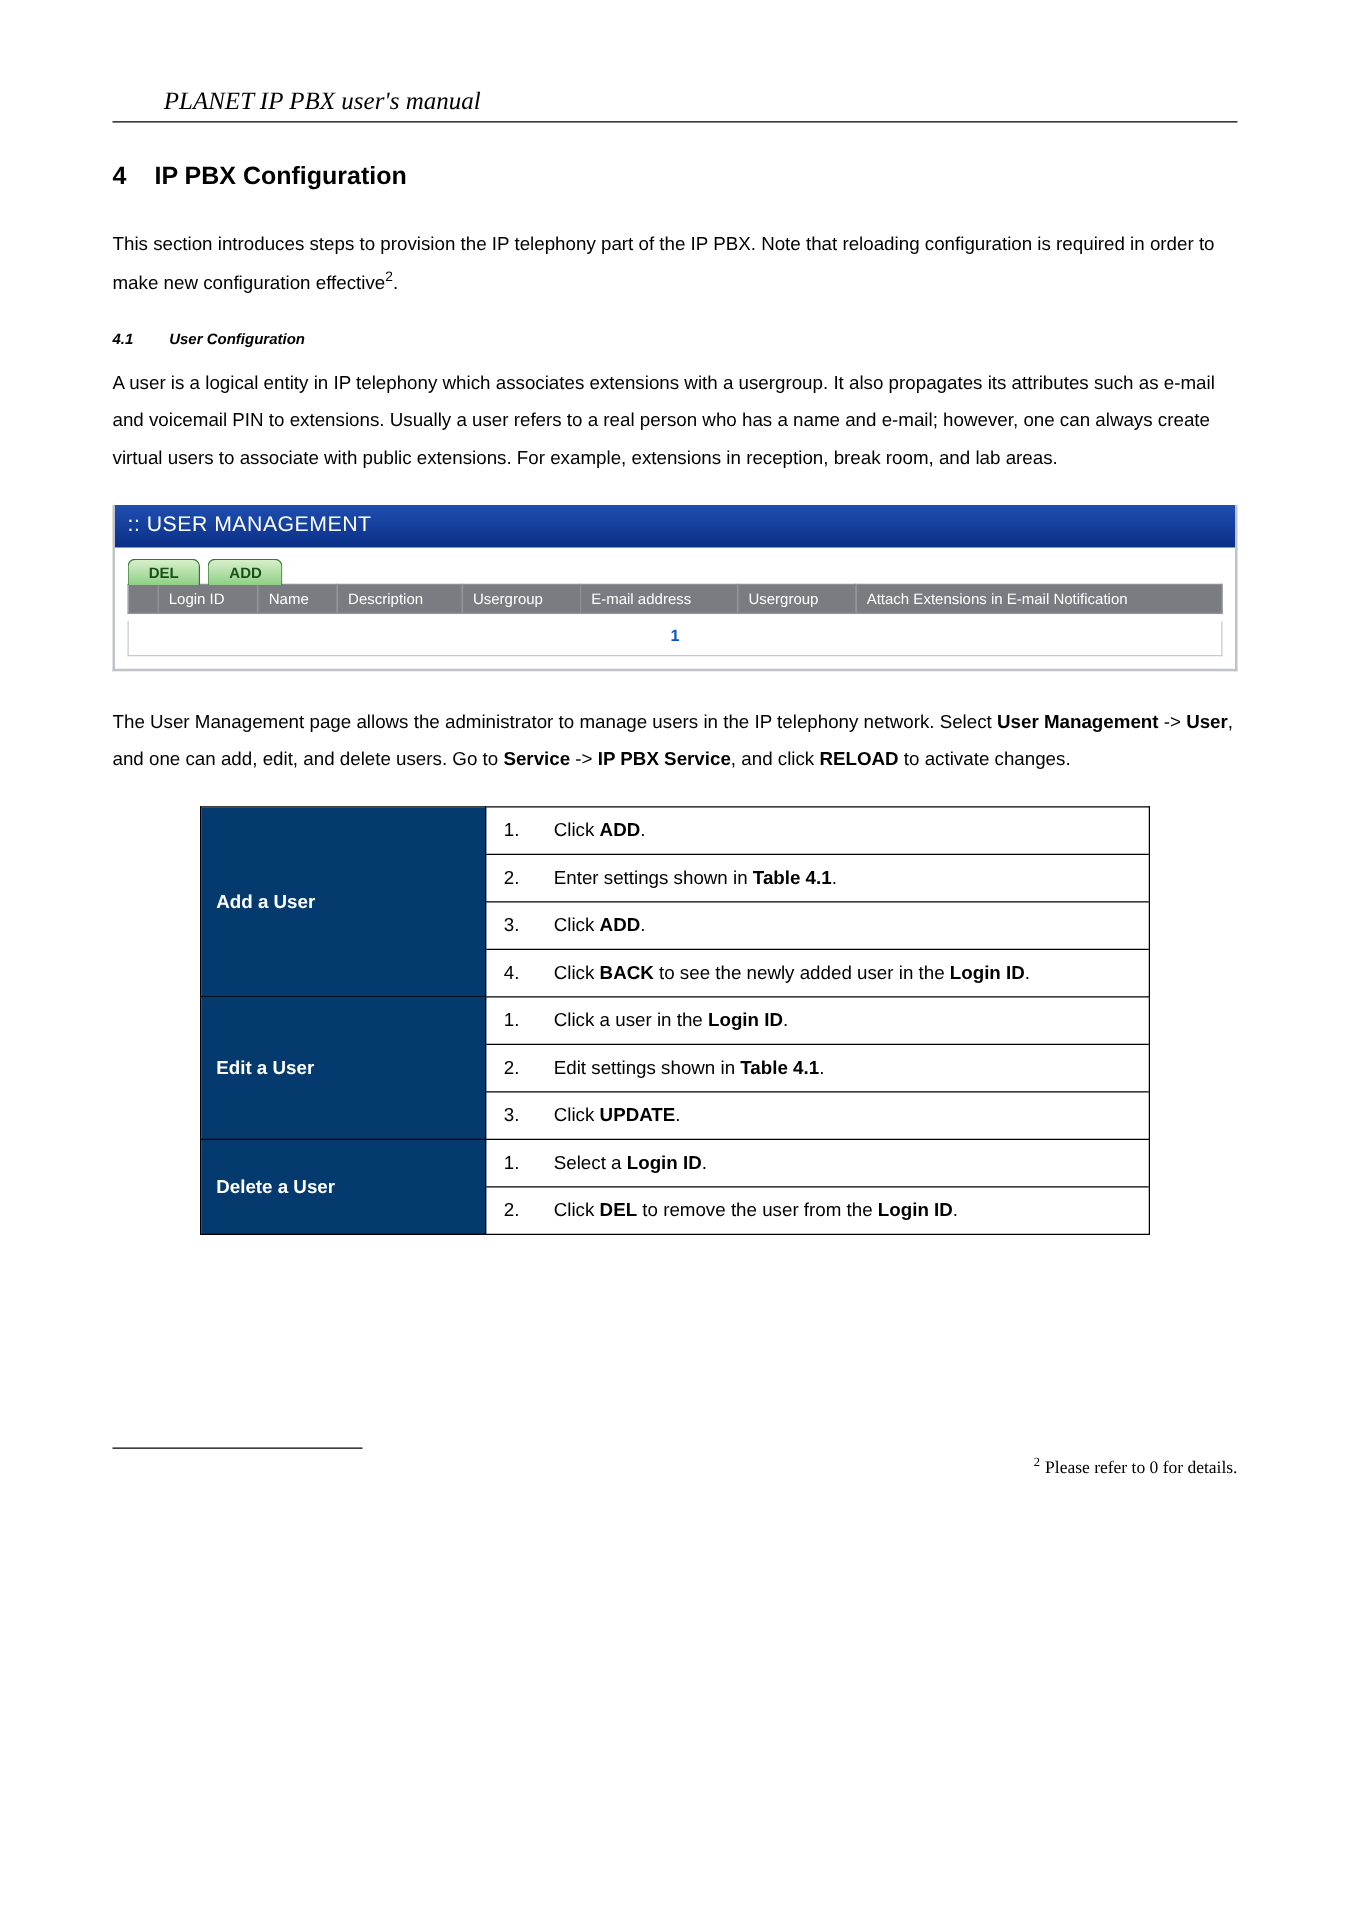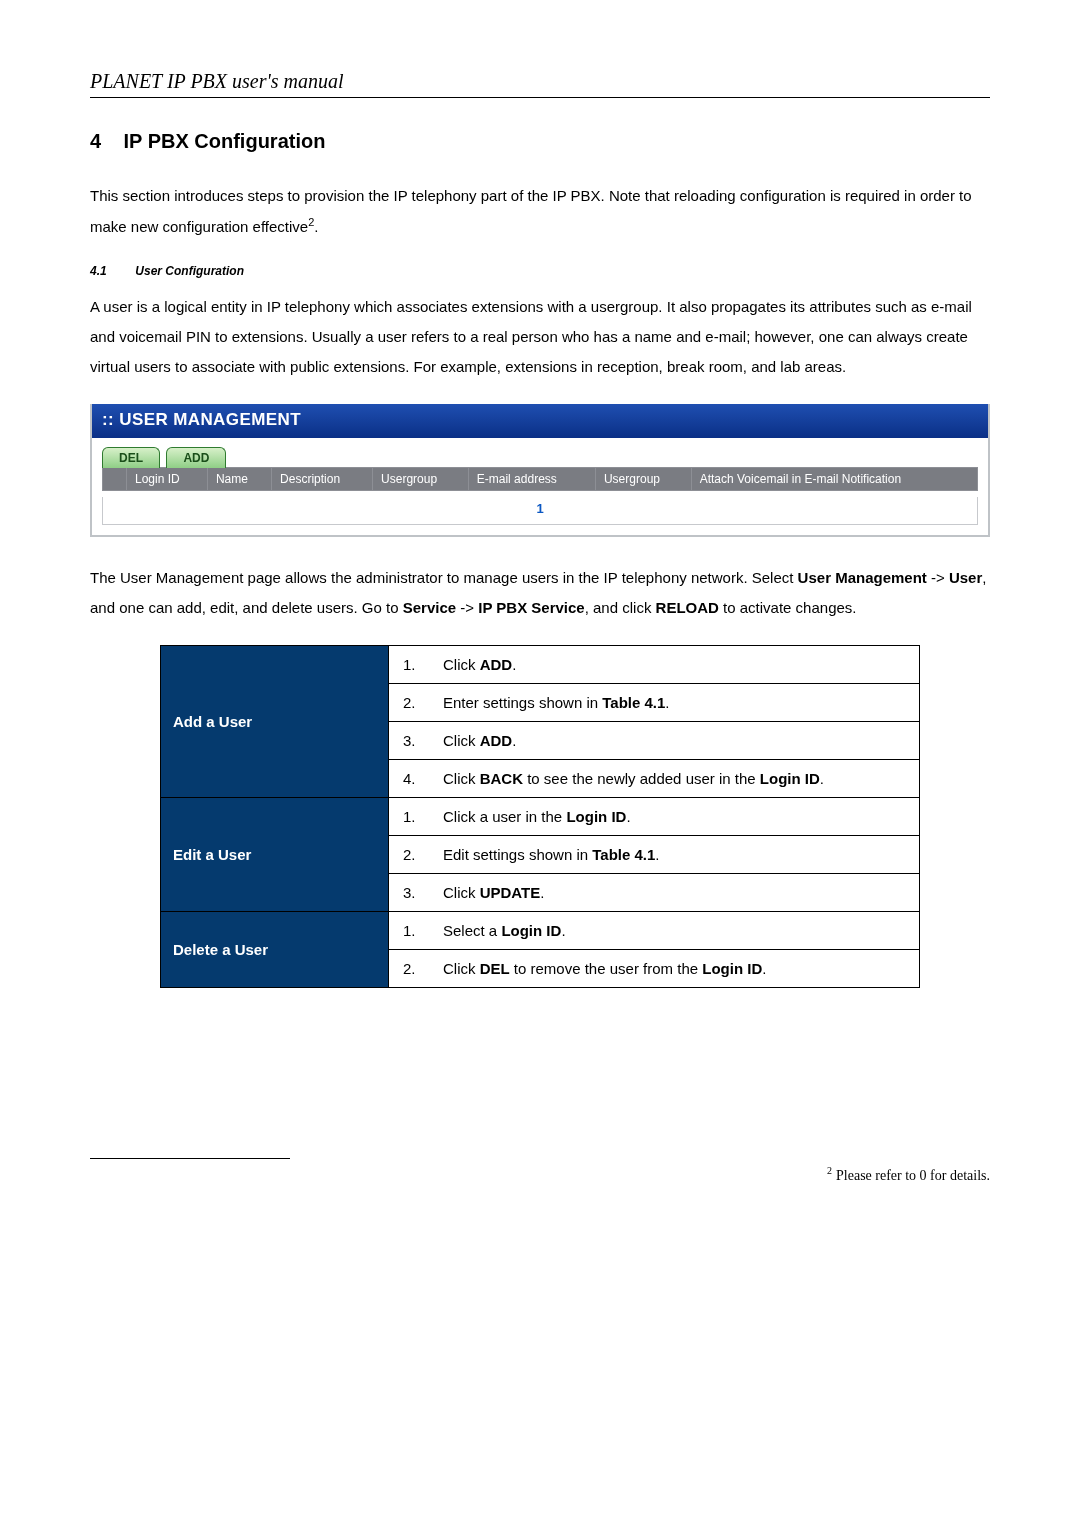--- a/index.html
+++ b/index.html
@@ -9,20 +9,21 @@
       width: 1080px;
       margin: 0 auto;
       padding: 70px 90px;
       color: #000;
     }
     .header-italic {
       font-family: "Times New Roman", Times, serif;
       font-style: italic;
       font-size: 20px;
       margin-bottom: 4px;
+      margin-left: 41px;
     }
     .header-rule {
       border: none;
       border-top: 1px solid #000;
       margin-bottom: 32px;
     }
     h1.section-title {
       font-size: 20px;
       font-weight: bold;
       margin-bottom: 28px;
@@ -53,21 +54,21 @@
       border-bottom: 2px solid #bfc3c7;
       border-right: 2px solid #bfc3c7;
       padding: 0;
       margin-bottom: 26px;
       background: #fff;
     }
     .um-title {
       background: linear-gradient(#1f4fb1, #0a2f86);
       color: #fff;
       font-size: 17px;
-      font-weight: bold;
+      font-weight: normal;
       letter-spacing: 0.4px;
       padding: 6px 14px 8px 10px;
     }
     .um-tabs {
       padding: 8px 10px 0 10px;
     }
     .um-tab {
       display: inline-block;
       border: 1px solid #2f7b2f;
       background: linear-gradient(#d7f0c9,#8fcf86);
@@ -201,21 +202,21 @@
   <table class="um-table">
     <tbody>
         <tr>
       <th class="um-chk"></th>
       <th>Login ID</th>
       <th>Name</th>
       <th>Description</th>
       <th>Usergroup</th>
       <th>E-mail address</th>
       <th>Usergroup</th>
-      <th>Attach Voicemail in E-mail Notification</th>
+      <th>Attach Extensions in E-mail Notification</th>
     </tr>
   </tbody>
     </table>
   <div class="um-pager">1</div>
 </div>
 
 <p class="body-text">
   <span>The User Management page allows the administrator to manage users in the IP telephony network. Select </span><b>User Management</b><span> -&gt; </span><b>User</b><span>, and one can add, edit, and delete users. Go to </span><b>Service</b><span> -&gt; </span><b>IP PBX Service</b><span>, and click </span><b>RELOAD</b><span> to activate changes.</span>
 </p>
 

